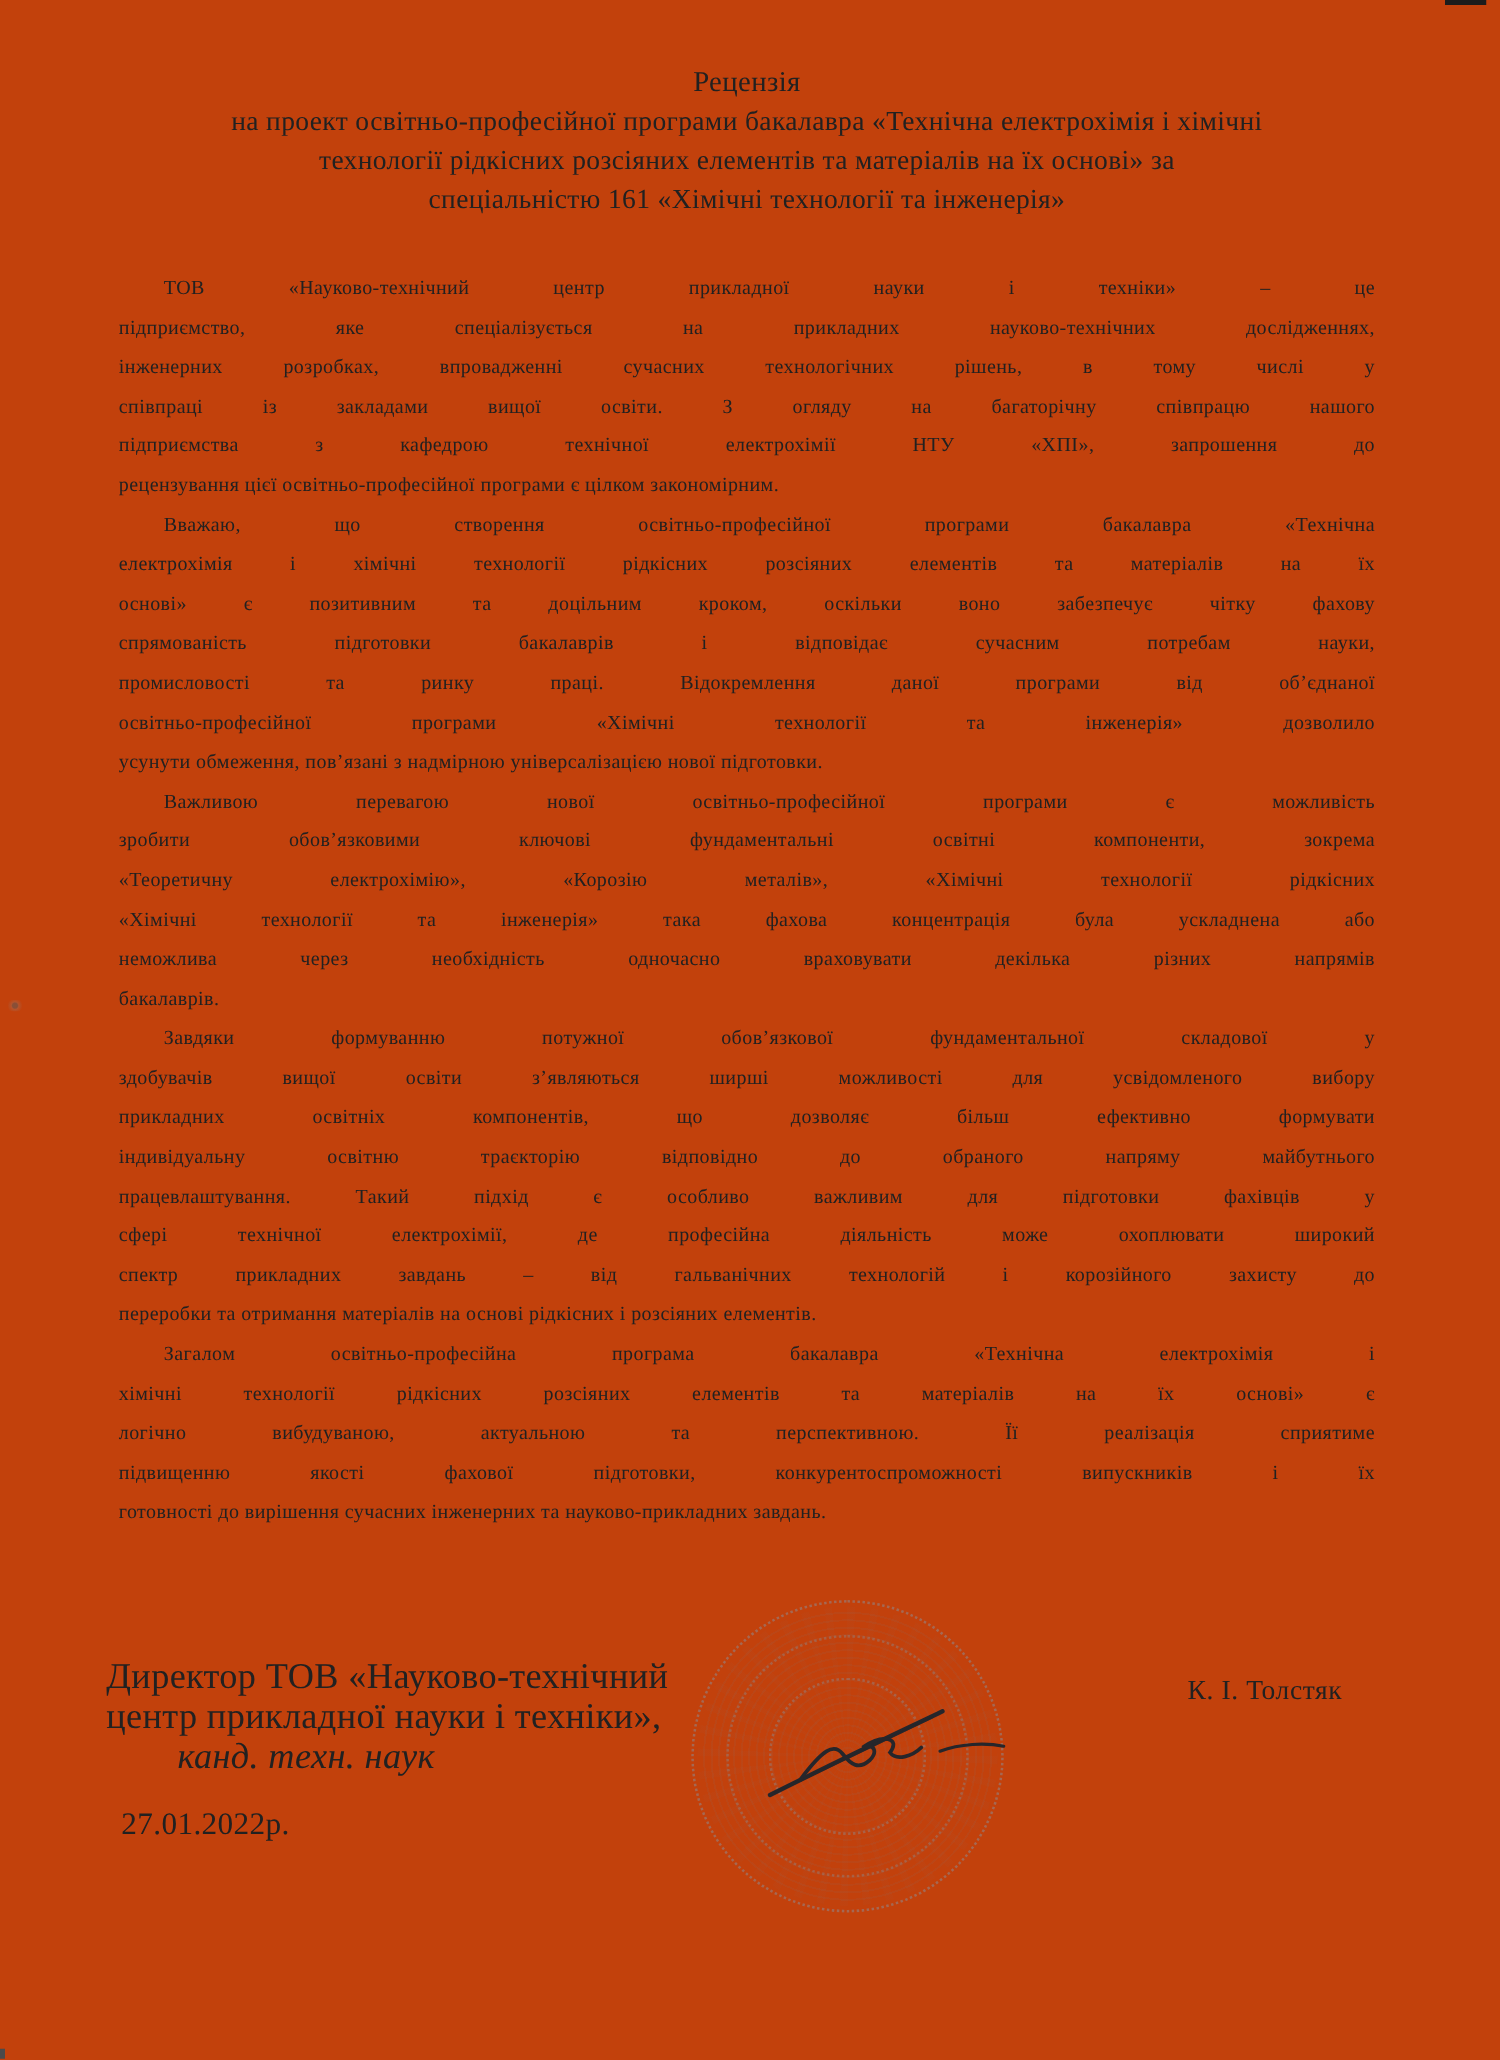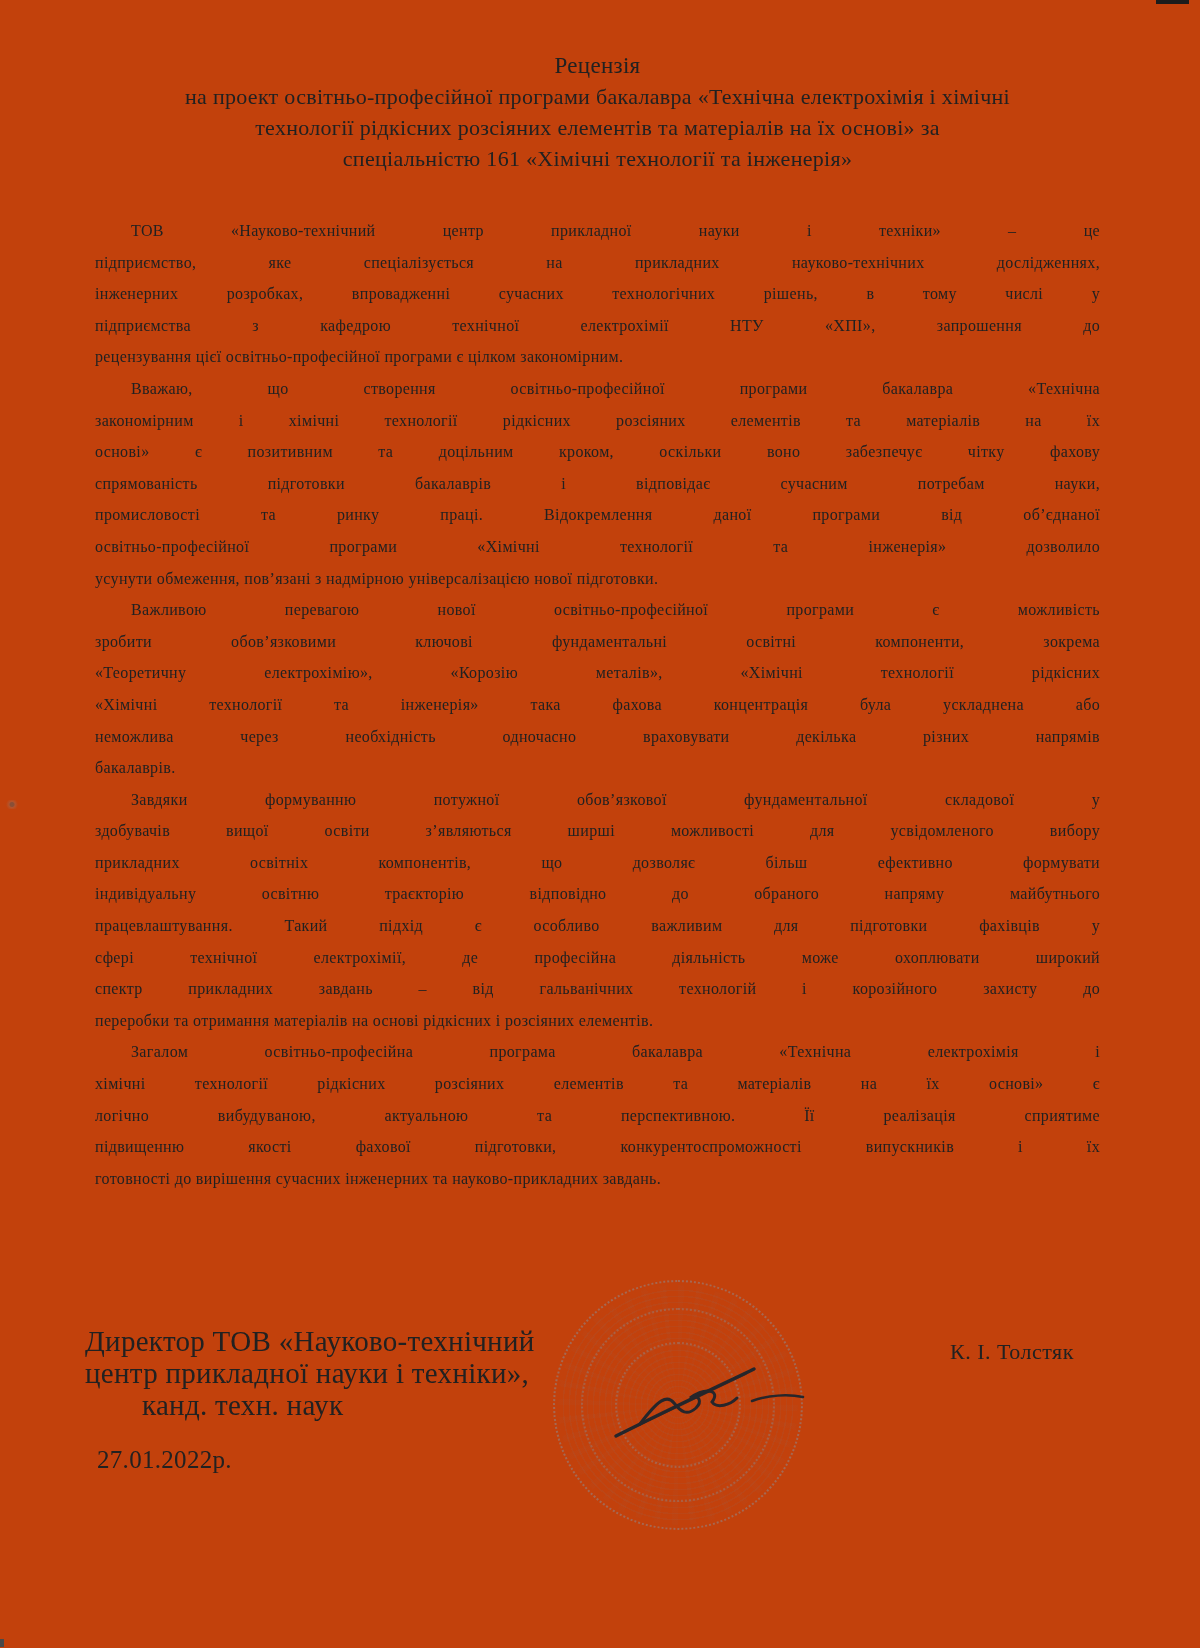--- a/index.html
+++ b/index.html
@@ -43,21 +43,21 @@
   .line.last { text-align-last: left; }
   
   .sig-left {
     position: absolute;
     top: 1325px; left: 85px;
     width: 560px;
     font-size: 29px;
     line-height: 32px;
     letter-spacing: 0.3px;
   }
-  .sig-line:last-child { margin-left: 57px; }
+  .sig-line:last-child { margin-left: 57px; font-style: italic; }
   .sig-name {
     position: absolute;
     top: 1319px; left: 950px;
     font-size: 22px;
     letter-spacing: 0.5px;
     margin-top: 20px;
   }
   .sig-date {
     position: absolute;
     top: 1446px; left: 97px;
@@ -119,26 +119,27 @@
         <div class="subtitle-line">технології рідкісних розсіяних елементів та матеріалів на їх основі» за</div>
         <div class="subtitle-line">спеціальністю 161 «Хімічні технології та інженерія»</div>
       </div>
   </header>
 
   <main class="doc-body">
       <div class="paragraph">
         <div class="line first">ТОВ «Науково-технічний центр прикладної науки і техніки» – це</div>
         <div class="line">підприємство, яке спеціалізується на прикладних науково-технічних дослідженнях,</div>
         <div class="line">інженерних розробках, впровадженні сучасних технологічних рішень, в тому числі у</div>
+        <div class="line">співпраці із закладами вищої освіти. З огляду на багаторічну співпрацю нашого</div>
         <div class="line">підприємства з кафедрою технічної електрохімії НТУ «ХПІ», запрошення до</div>
         <div class="line last">рецензування цієї освітньо-професійної програми є цілком закономірним.</div>
       </div>
       <div class="paragraph">
         <div class="line first">Вважаю, що створення освітньо-професійної програми бакалавра «Технічна</div>
-        <div class="line">закономірним і хімічні технології рідкісних розсіяних елементів та матеріалів на їх</div>
+        <div class="line">електрохімія і хімічні технології рідкісних розсіяних елементів та матеріалів на їх</div>
         <div class="line">основі» є позитивним та доцільним кроком, оскільки воно забезпечує чітку фахову</div>
         <div class="line">спрямованість підготовки бакалаврів і відповідає сучасним потребам науки,</div>
         <div class="line">промисловості та ринку праці. Відокремлення даної програми від об’єднаної</div>
         <div class="line">освітньо-професійної програми «Хімічні технології та інженерія» дозволило</div>
         <div class="line last">усунути обмеження, пов’язані з надмірною універсалізацією нової підготовки.</div>
       </div>
       <div class="paragraph">
         <div class="line first">Важливою перевагою нової освітньо-професійної програми є можливість</div>
         <div class="line">зробити обов’язковими ключові фундаментальні освітні компоненти, зокрема</div>
         <div class="line">«Теоретичну електрохімію», «Корозію металів», «Хімічні технології рідкісних</div>

